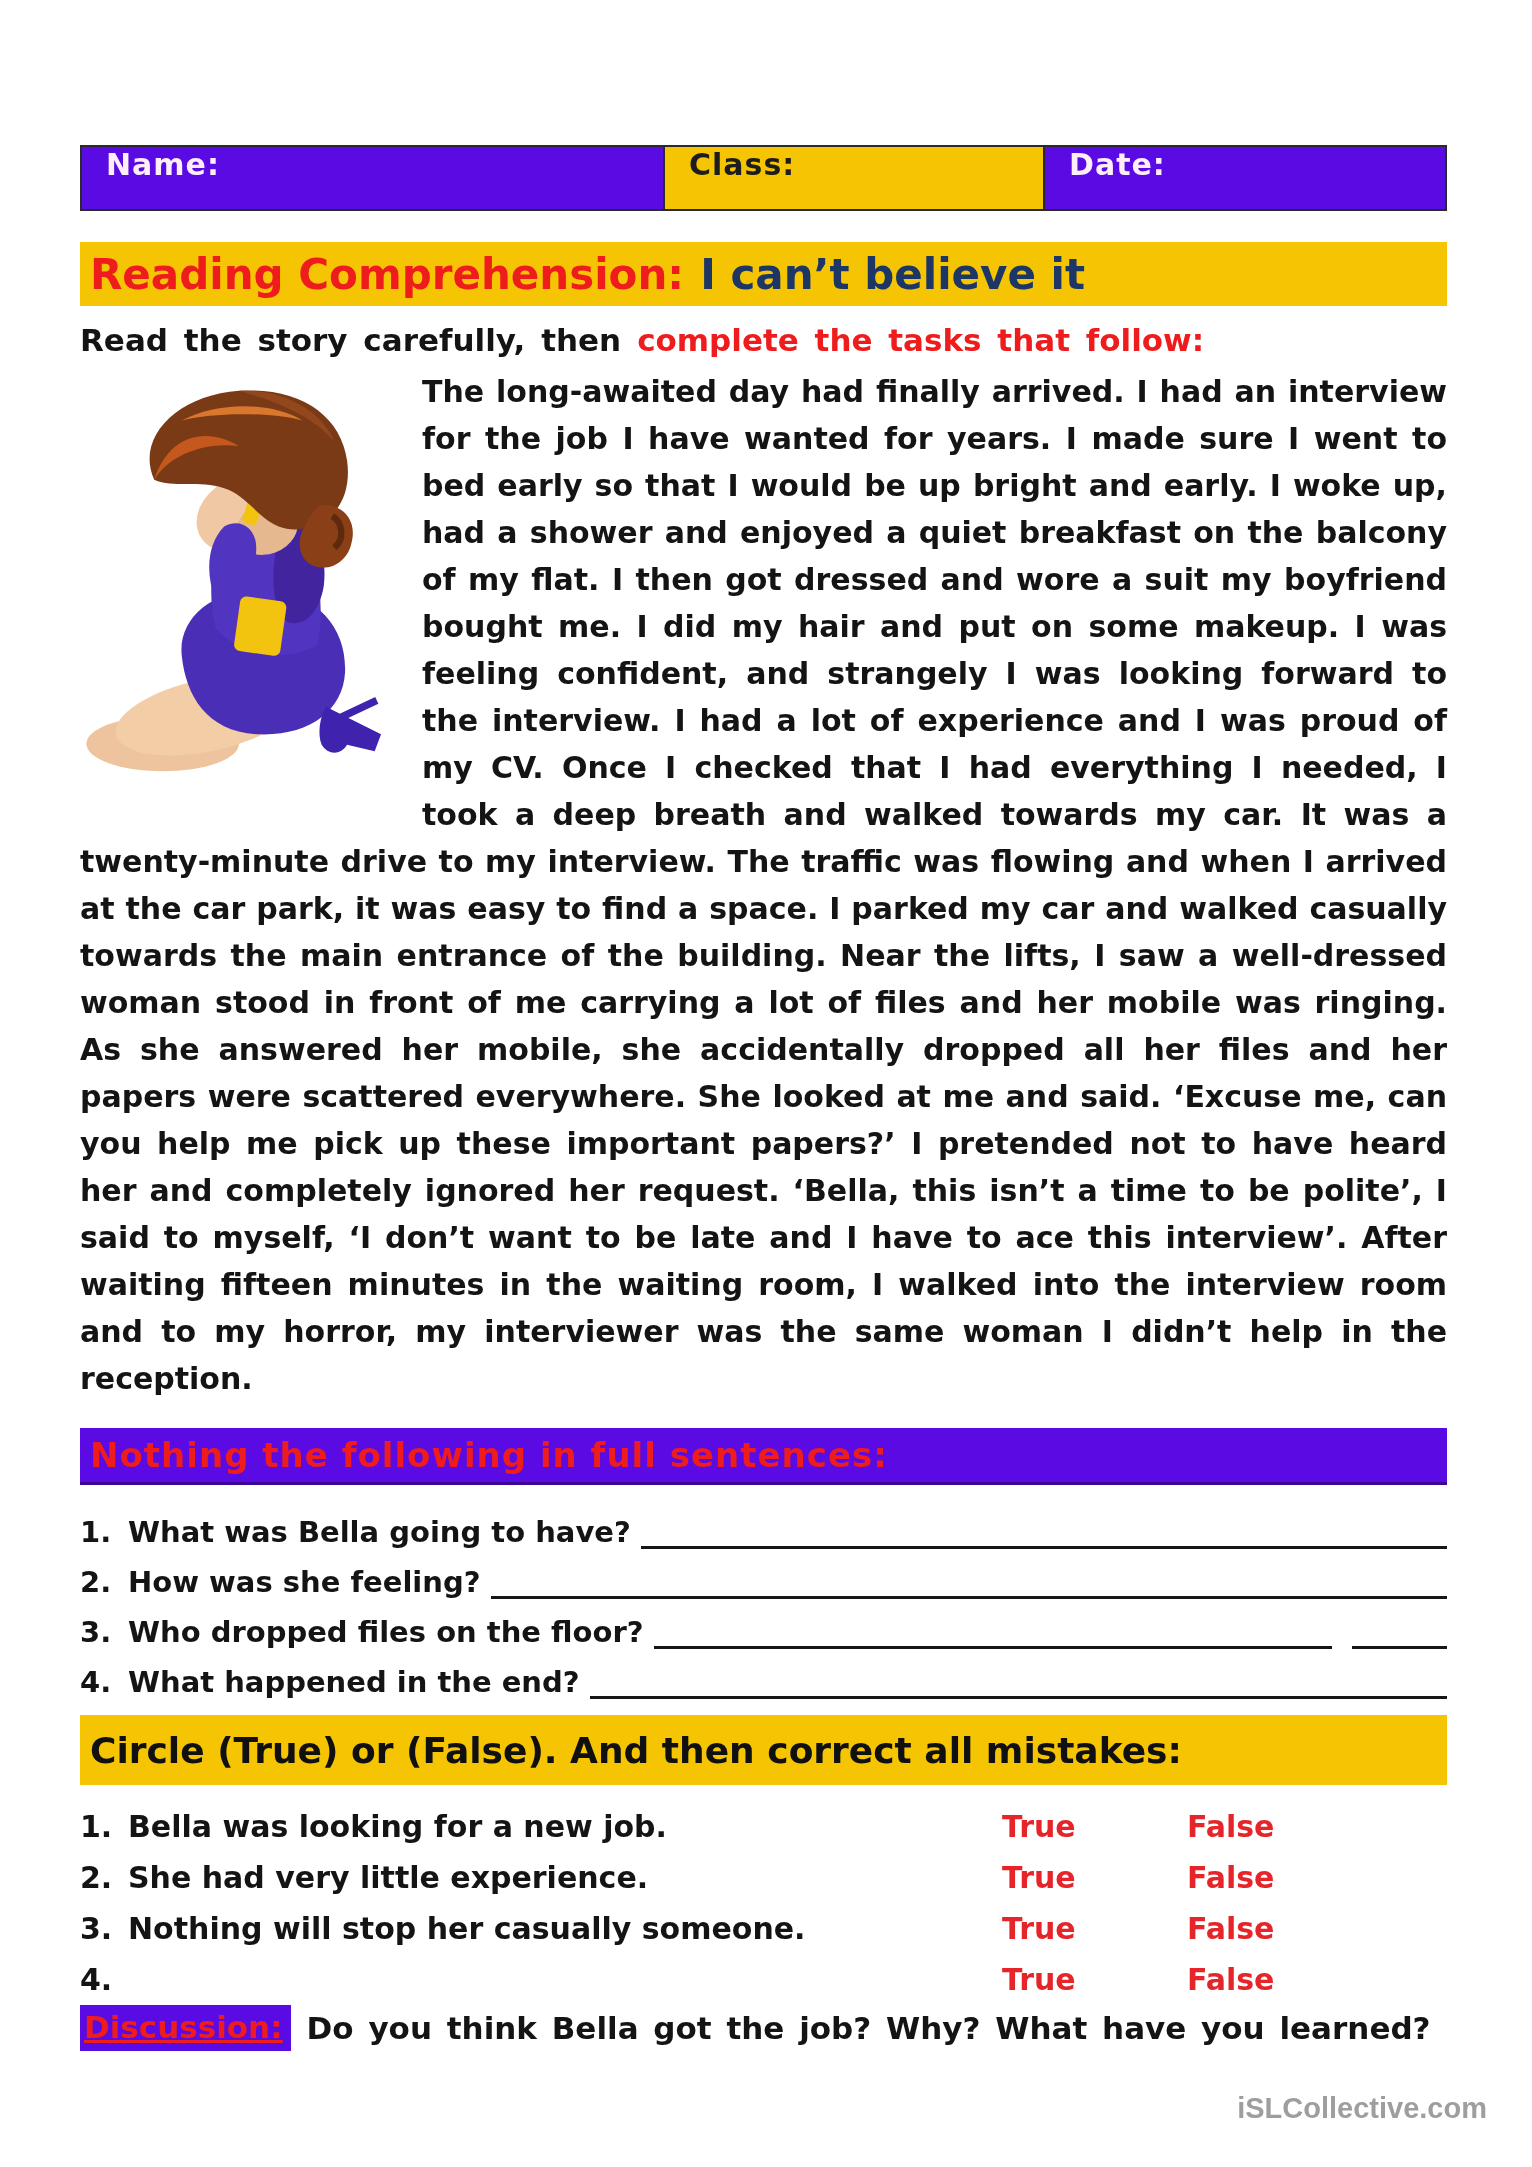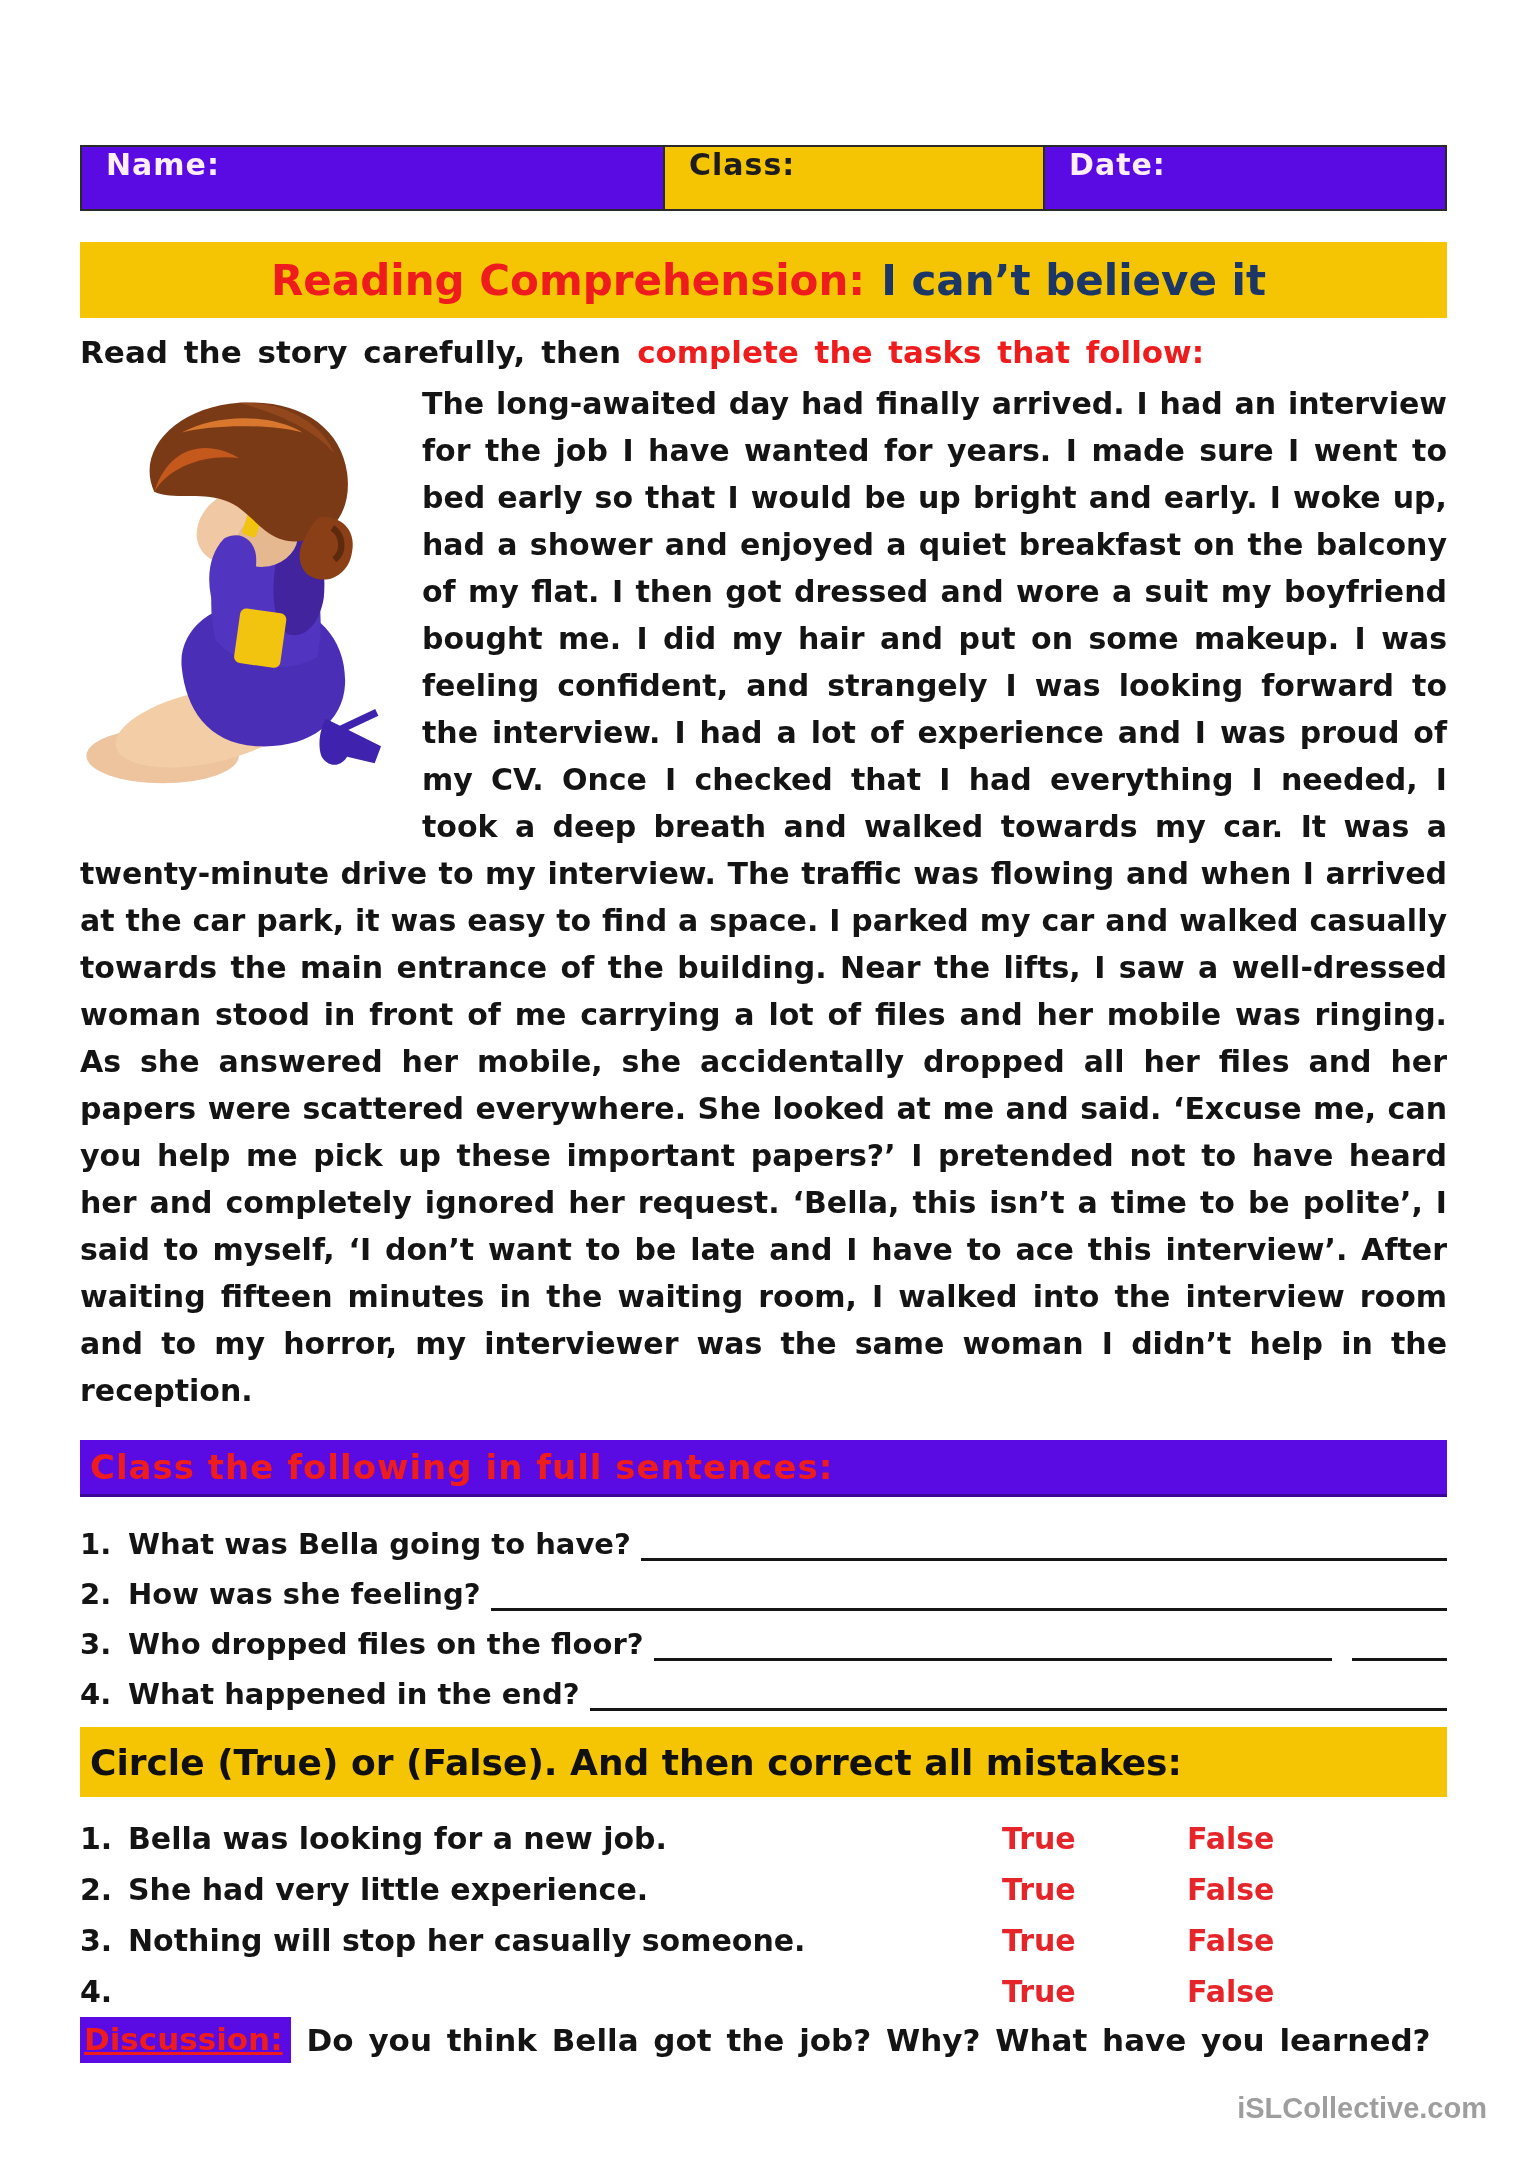--- a/index.html
+++ b/index.html
@@ -22,23 +22,23 @@
     display:flex;align-items:flex-start;
     font-size:30px;font-weight:bold;letter-spacing:1px;
     padding-left:24px;
   }
   .id-name {width:585px;background:var(--purple,#5a0ae2);color:#feeef8;}
   .id-class{width:380px;background:var(--gold,#f5c402);color:#1d1d1d;border-left:none;}
   .id-date {flex:1;background:var(--purple,#5a0ae2);color:#feeef8;border-left:none;}
 
   
   .title-bar{
-    margin-top:31px;height:76px;background:var(--gold,#f5c402);
+    margin-top:31px;height:64px;background:var(--gold,#f5c402);
     display:flex;align-items:center;padding-left:10px;box-sizing:border-box;
-    font-size:42px;font-weight:bold;white-space:nowrap;justify-content:center;
+    font-size:42px;font-weight:bold;white-space:nowrap;
   }
   .title-red{color:var(--red,#ee1c1c);}
   .title-navy{color:var(--navy,#1c3765);margin-left:16px;}
 
   
   .instruction{
     margin-top:16px;font-size:31px;font-weight:bold;word-spacing:5px;
   }
   .instr-red{color:var(--red,#ee1c1c);margin-left:16px;}
 
@@ -142,21 +142,21 @@
         <path d="M150 12 C190 10 228 30 240 60 C220 36 186 22 150 12 Z" fill="#93471c"></path>
         <path d="M96 40 C130 22 180 22 210 40 C180 32 126 32 96 40 Z" fill="#d9772e"></path>
         <path d="M226 120 C248 118 262 134 256 156 C252 174 234 184 218 176 C206 170 204 152 212 140 C216 132 220 124 226 120 Z" fill="#8a3f16"></path>
         <path d="M238 130 C248 136 250 152 240 160" stroke="#5e2a0e" stroke-width="6" fill="none"></path>
         <path d="M232 310 L284 336 L278 352 L252 346 C246 356 234 356 228 346 C224 336 226 320 232 310 Z" fill="#3f22ae"></path>
         <path d="M246 320 L280 304" stroke="#3f22ae" stroke-width="7"></path>
       </svg><span>The long-awaited day had finally arrived. I had an interview for the job I have wanted for years. I made sure I went to bed early so that I would be up bright and early. I woke up, had a shower and enjoyed a quiet breakfast on the balcony of my flat. I then got dressed and wore a suit my boyfriend bought me. I did my hair and put on some makeup. I was feeling confident, and strangely I was looking forward to the interview.  I had a lot of experience and I was proud of my CV. Once I checked that I had everything I needed, I took a deep breath and walked towards my car. It was a twenty-minute drive to my interview. The traffic was flowing and when I arrived at the car park, it was easy to find a space. I parked my car and walked casually towards the main entrance of the building. Near the lifts, I saw a well-dressed woman stood in front of me carrying a lot of files and her mobile was ringing. As she answered her mobile, she accidentally dropped all her files and her papers were scattered everywhere. She looked at me and said. ‘Excuse me, can you help me pick up these important papers?’ I pretended not to have heard her and completely ignored her request.  ‘Bella, this isn’t a time to be polite’, I said to myself, ‘I don’t want to be late and I have to ace this interview’. After waiting fifteen minutes in the waiting room, I walked into the interview room and to my horror, my interviewer was the same woman I didn’t help in the reception.</span>
     </div>
 
     <div class="answer-bar">
-      <span>Class the following in full sentences:</span>
+      <span>Nothing the following in full sentences:</span>
     </div>
 
     <div class="q-list">
       <div class="q-row">
         <span class="q-num">1.</span>
         <span class="q-text">What was Bella going to have?</span>
         <span class="blank"></span>
       </div>
       <div class="q-row">
         <span class="q-num">2.</span>

